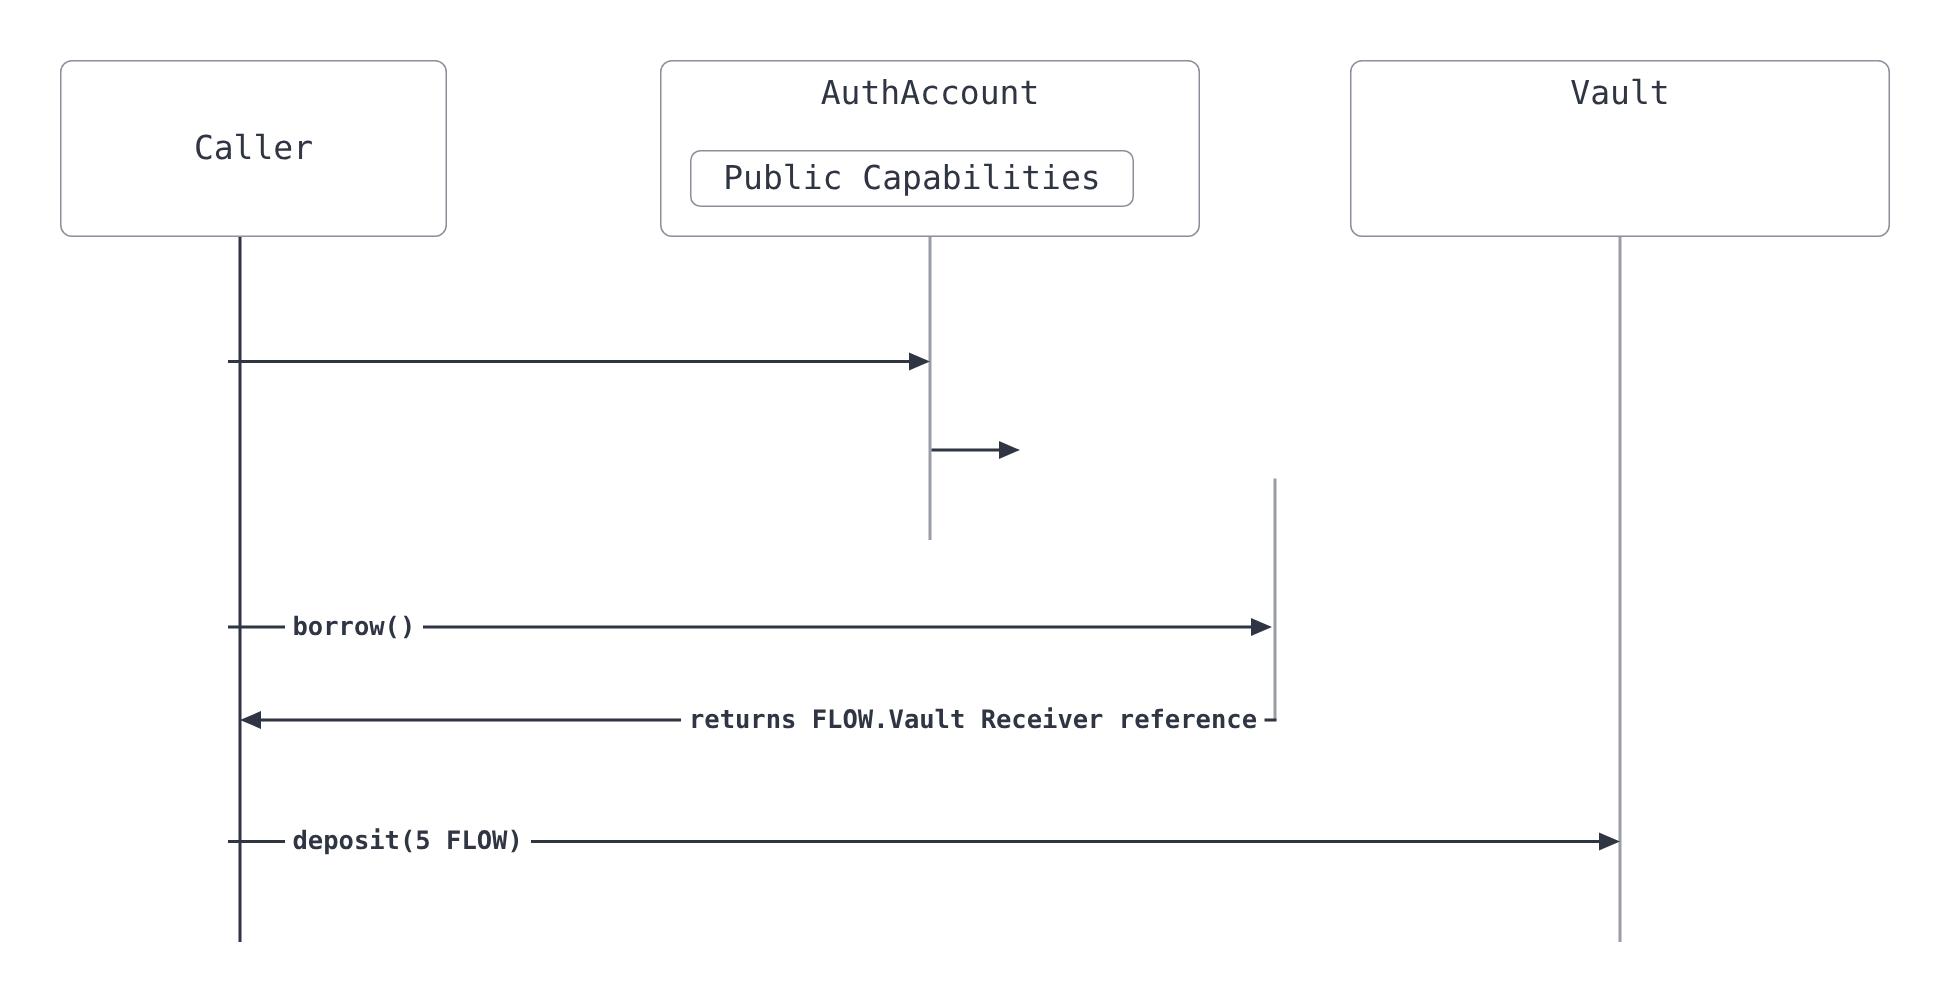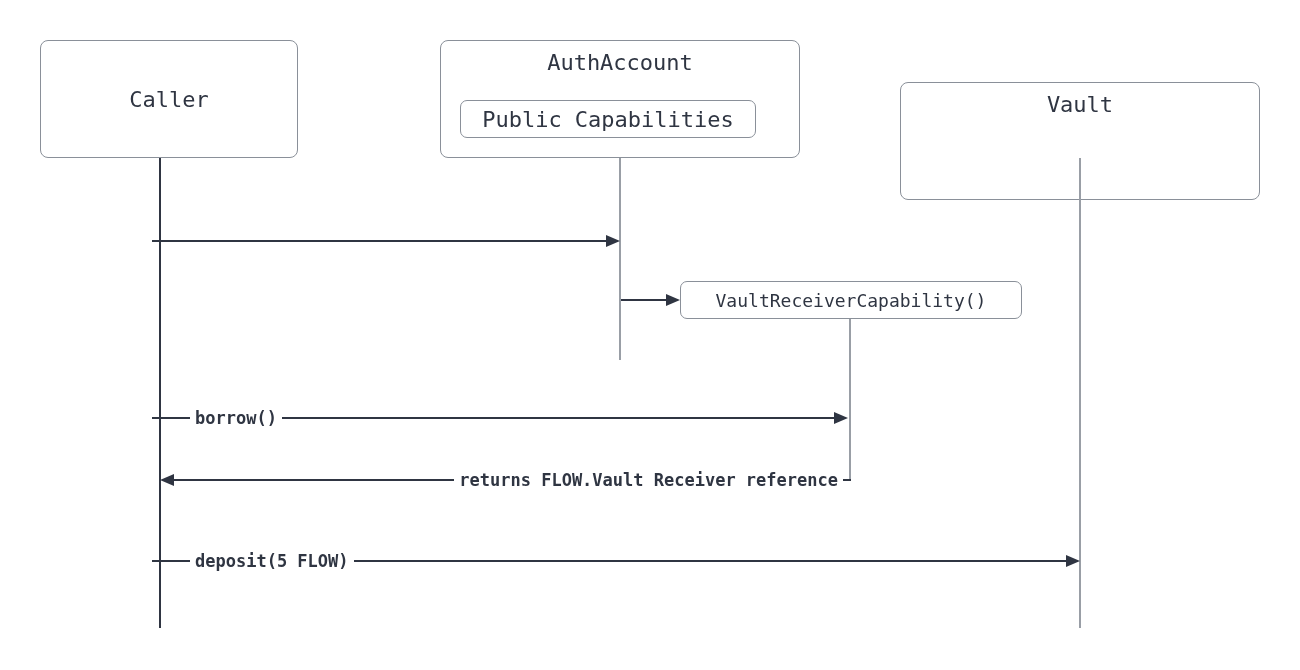--- a/index.html
+++ b/index.html
@@ -70,38 +70,35 @@
     <span class="actor-label">Caller</span>
   </div>
 
   <div class="box" style="left:440px;top:40px;width:360px;height:118px;">
     <div class="actor-title">AuthAccount</div>
   </div>
   <div class="box box-center" style="left:460px;top:100px;width:296px;height:38px;border-radius:7px;">
     <span class="nested-label">Public Capabilities</span>
   </div>
 
-  <div class="box" style="left:900px;top:40px;width:360px;height:118px;margin-top:42px;">
+  <div class="box" style="left:900px;top:40px;width:360px;height:118px;">
     <div class="actor-title">Vault</div>
   </div>
 
   <div class="lifeline dark" style="left:159px;top:158px;height:470px;"></div>
   <div class="lifeline gray" style="left:619px;top:158px;height:202px;"></div>
   <div class="lifeline gray" style="left:1079px;top:158px;height:470px;"></div>
   <div class="lifeline gray" style="left:849px;top:319px;height:161px;"></div>
 
   <div class="msg-line" style="left:152px;top:240px;width:456px;"></div>
   <div class="ah-right" style="left:606px;top:235px;"></div>
 
   <div class="msg-line" style="left:621px;top:299px;width:47px;"></div>
   <div class="ah-right" style="left:666px;top:294px;"></div>
 
-  <div class="box box-center" style="left:680px;top:281px;width:342px;height:38px;border-radius:7px;">
-    <span class="obj-label">VaultReceiverCapability()</span>
-  </div>
 
   <div class="msg-line" style="left:152px;top:417px;width:684px;"></div>
   <div class="ah-right" style="left:834px;top:412px;"></div>
   <span class="msg-label" style="left:190px;top:418px;">borrow()</span>
 
   <div class="msg-line" style="left:173px;top:479px;width:678px;"></div>
   <div class="ah-left" style="left:160px;top:474px;"></div>
   <span class="msg-label" style="right:457px;top:480px;">returns FLOW.Vault Receiver reference</span>
 
   <div class="msg-line" style="left:152px;top:560px;width:916px;"></div>

